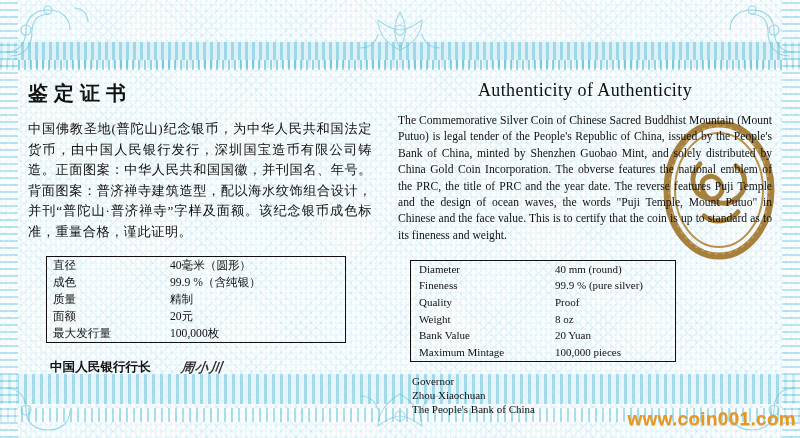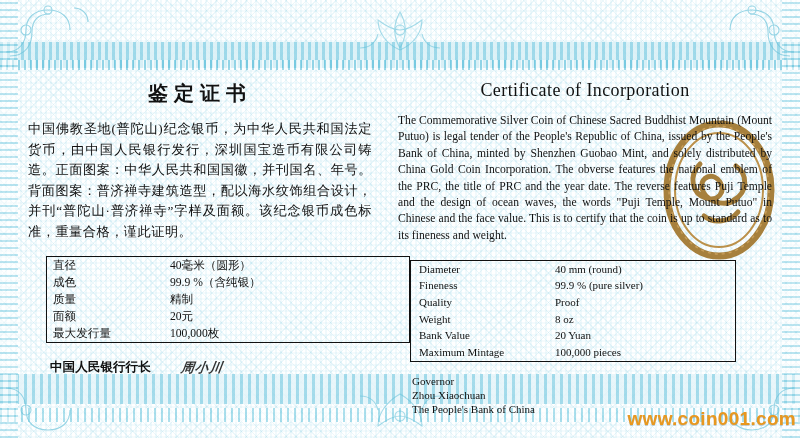--- a/index.html
+++ b/index.html
@@ -39,35 +39,35 @@
   
   .medallion{position:absolute;right:22px;top:120px;width:118px;height:140px;opacity:.95;}
 
   
   .content{position:absolute;left:0;top:70px;right:0;display:flex;}
   .col{box-sizing:border-box;}
   .col-cn{width:390px;padding:10px 18px 0 28px;}
   .col-en{width:410px;padding:10px 28px 0 8px;}
 
   .title-cn{font-family:"Liberation Serif",serif;font-size:20px;font-weight:bold;color:#111;
-     text-align:center;letter-spacing:6px;margin:0 0 12px 0;}
+     text-align:left;letter-spacing:6px;margin:0 0 12px 0;}
   .title-en{font-family:"Liberation Serif",serif;font-size:18px;color:#111;
      text-align:center;margin:0 0 12px 0;letter-spacing:.4px;}
 
   .body-cn{font-family:"Liberation Serif",serif;font-size:13.2px;line-height:20.5px;color:#111;
      text-align:justify;letter-spacing:.5px;}
   .body-en{font-family:"Liberation Serif",serif;font-size:11.6px;line-height:16.4px;color:#111;
      text-align:justify;}
 
   
-  .spec-cn{margin:14px 0 0 18px;border:1px solid #111;border-collapse:collapse;width:364px;padding-left:48px;}
+  .spec-cn{margin:14px 0 0 18px;border:1px solid #111;border-collapse:collapse;width:300px;padding-left:48px;}
   .spec-cn td{font-family:"Liberation Serif",serif;font-size:11.6px;color:#111;
      padding:1.5px 6px;line-height:14px;}
   .spec-cn td.k{width:105px;}
-  .spec-en{margin:16px 0 0 12px;border:1px solid #111;border-collapse:collapse;width:326px;}
+  .spec-en{margin:16px 0 0 12px;border:1px solid #111;border-collapse:collapse;width:266px;}
   .spec-en td{font-family:"Liberation Serif",serif;font-size:11px;color:#111;
      padding:1.6px 8px;line-height:13.4px;}
   .spec-en td.k{width:120px;}
 
   .sign-cn{margin:16px 0 0 22px;font-family:"Liberation Serif",serif;font-size:12.6px;color:#111;
      display:flex;align-items:flex-start;gap:30px;font-weight:bold;}
   .sign-script{font-family:"Liberation Serif",serif;font-size:13px;font-style:italic;color:#333;
      border-bottom:0;letter-spacing:1px;transform:skewX(-8deg);}
   .sign-en{margin:12px 0 0 14px;font-family:"Liberation Serif",serif;font-size:11px;
      line-height:14px;color:#111;}
@@ -182,21 +182,21 @@
       </tbody>
         </table>
 
       <div class="sign-cn">
         <span>中国人民银行行长</span>
         <span class="sign-script">周小川</span>
       </div>
     </div>
 
     <div class="col col-en">
-      <div class="title-en">Certificate of Incorporation</div>
+      <div class="title-en">Authenticity of Authenticity</div>
       <div class="body-en">The Commemorative Silver Coin of Chinese Sacred Buddhist Mountain (Mount Putuo) is legal tender of the People's Republic of China, issued by the People's Bank of China, minted by Shenzhen Guobao Mint, and solely distributed by China Gold Coin Incorporation. The obverse features the national emblem of the PRC, the title of PRC and the year date. The reverse features Puji Temple and the design of ocean waves, the words "Puji Temple, Mount Putuo" in Chinese and the face value. This is to certify that the coin is up to standard as to its fineness and weight.</div>
 
       <table class="spec-en">
         <tbody>
             <tr>
           <td class="k">Diameter</td>
           <td>40 mm (round)</td>
         </tr>
         <tr>
           <td class="k">Fineness</td>

